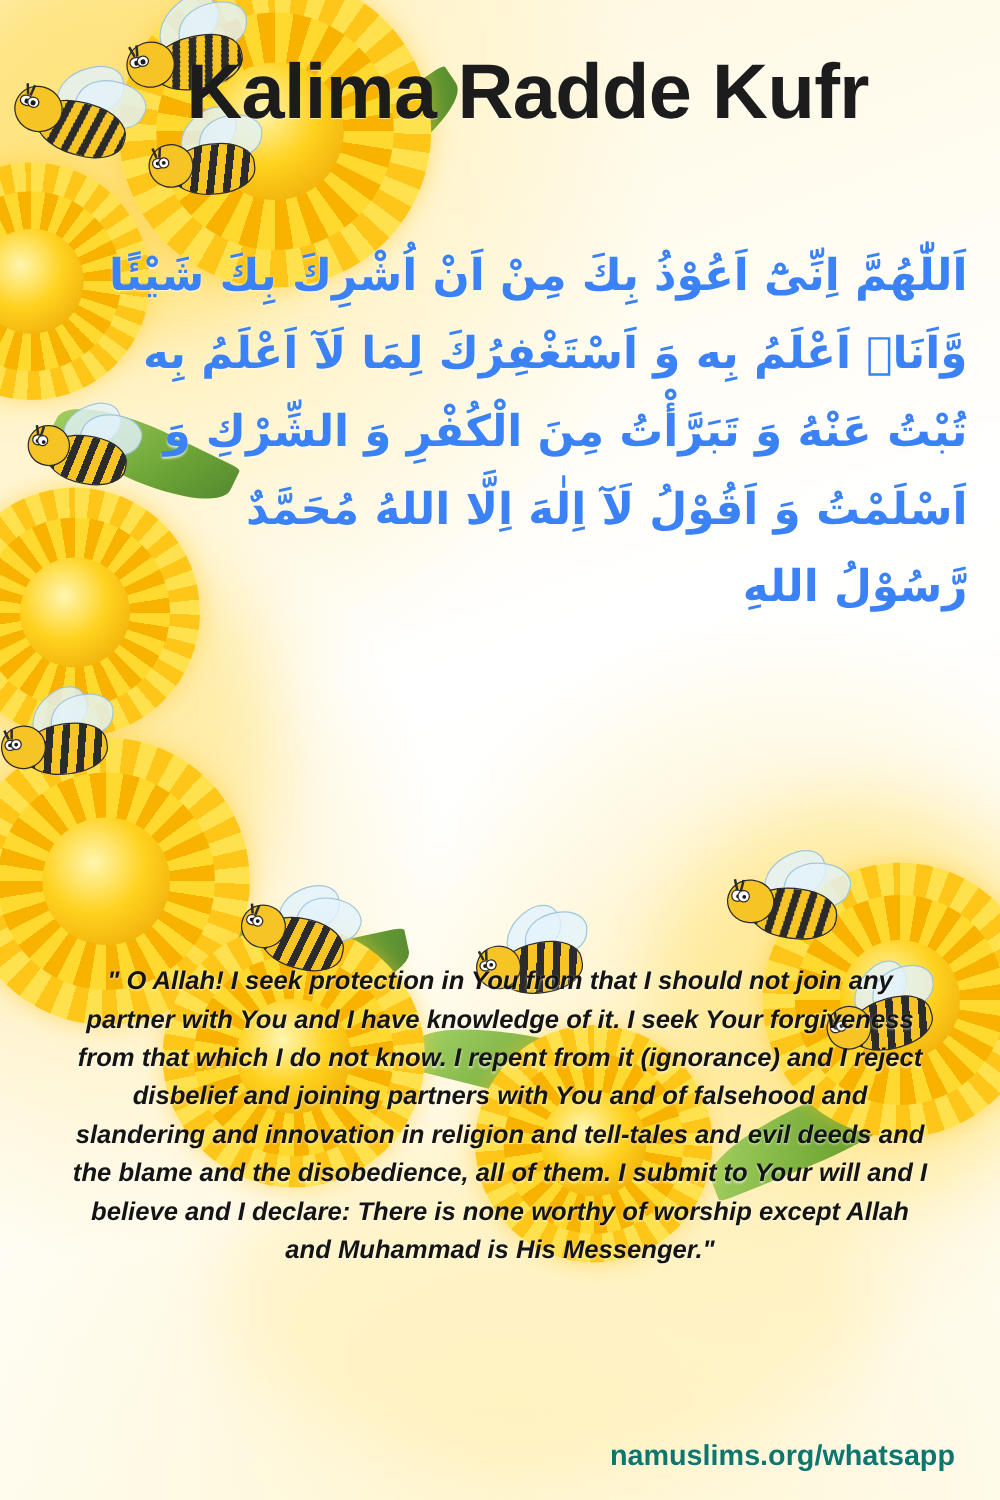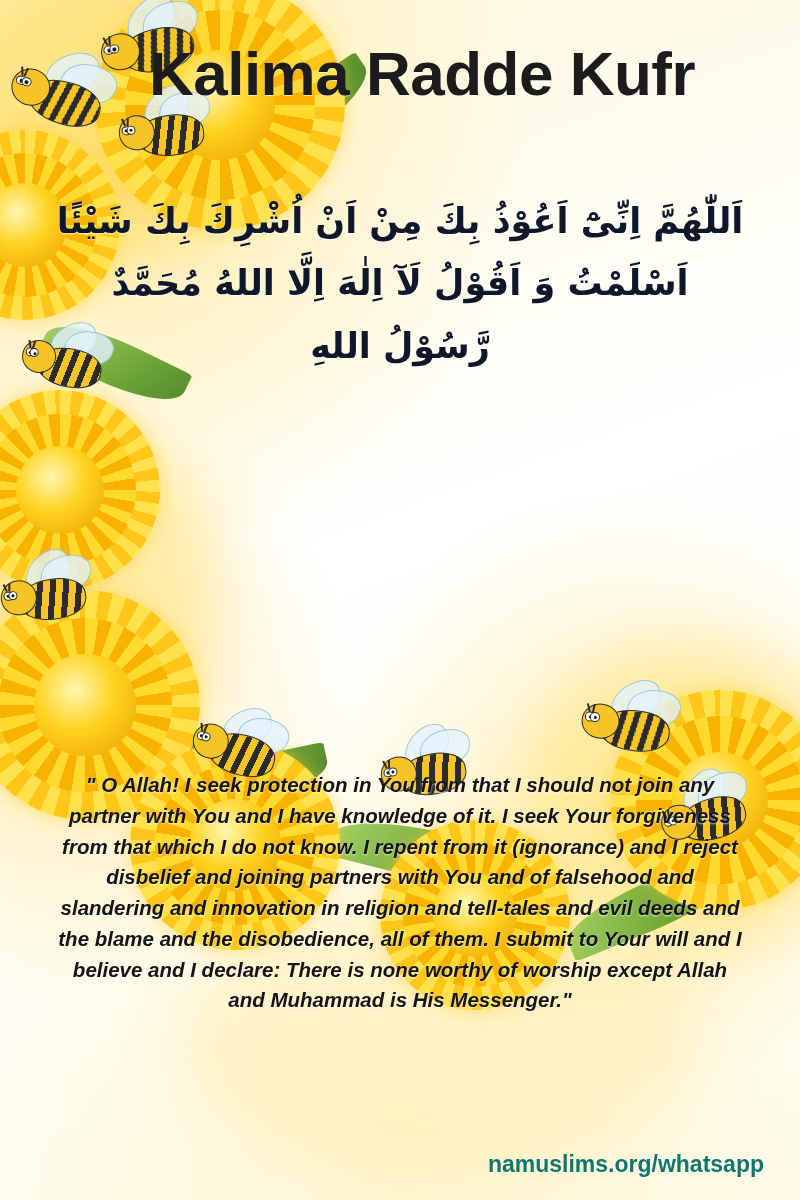--- a/index.html
+++ b/index.html
@@ -168,22 +168,21 @@
     letter-spacing: -0.5px;
     text-shadow: 0 1px 0 rgba(255,255,255,0.55);
     padding-left: 44px;
   }
   .arabic {
     position: absolute;
     top: 190px;
     left: 26px;
     right: 26px;
     direction: rtl;
-    text-align: center;
-    color: #0f172a;
+    color: #3b82f6;
     font-family: "DejaVu Sans", "Liberation Sans", sans-serif;
     font-size: 35px;
     line-height: 1.78;
     font-weight: 600;
     text-shadow: 0 1px 2px rgba(255,255,255,0.75);
   }
   .translation {
     position: absolute;
     top: 770px;
     left: 52px;
@@ -390,20 +389,22 @@
         <div class="ant a2"></div>
       </div>
   </div>
 
   <div class="content">
 
     <div class="title">Kalima Radde Kufr</div>
 
     <div class="arabic">
       <div>اَللّٰهُمَّ اِنِّىْٓ اَعُوْذُ بِكَ مِنْ اَنْ اُشْرِكَ بِكَ شَيْئًا</div>
+      <div>وَّاَنَاۜ اَعْلَمُ بِه وَ اَسْتَغْفِرُكَ لِمَا لَآ اَعْلَمُ بِه</div>
+      <div>تُبْتُ عَنْهُ وَ تَبَرَّأْتُ مِنَ الْكُفْرِ وَ الشِّرْكِ وَ</div>
       <div>اَسْلَمْتُ وَ اَقُوْلُ لَآ اِلٰهَ اِلَّا اللهُ مُحَمَّدٌ</div>
       <div>رَّسُوْلُ اللهِ</div>
     </div>
 
     <div class="translation">" O Allah! I seek protection in You from that I should not join any partner with You and I have knowledge of it. I seek Your forgiveness from that which I do not know. I repent from it (ignorance) and I reject disbelief and joining partners with You and of falsehood and slandering and innovation in religion and tell-tales and evil deeds and the blame and the disobedience, all of them. I submit to Your will and I believe and I declare: There is none worthy of worship except Allah and Muhammad is His Messenger."</div>
 
     <div class="footer">namuslims.org/whatsapp</div>
 
   </div>
 </div>

